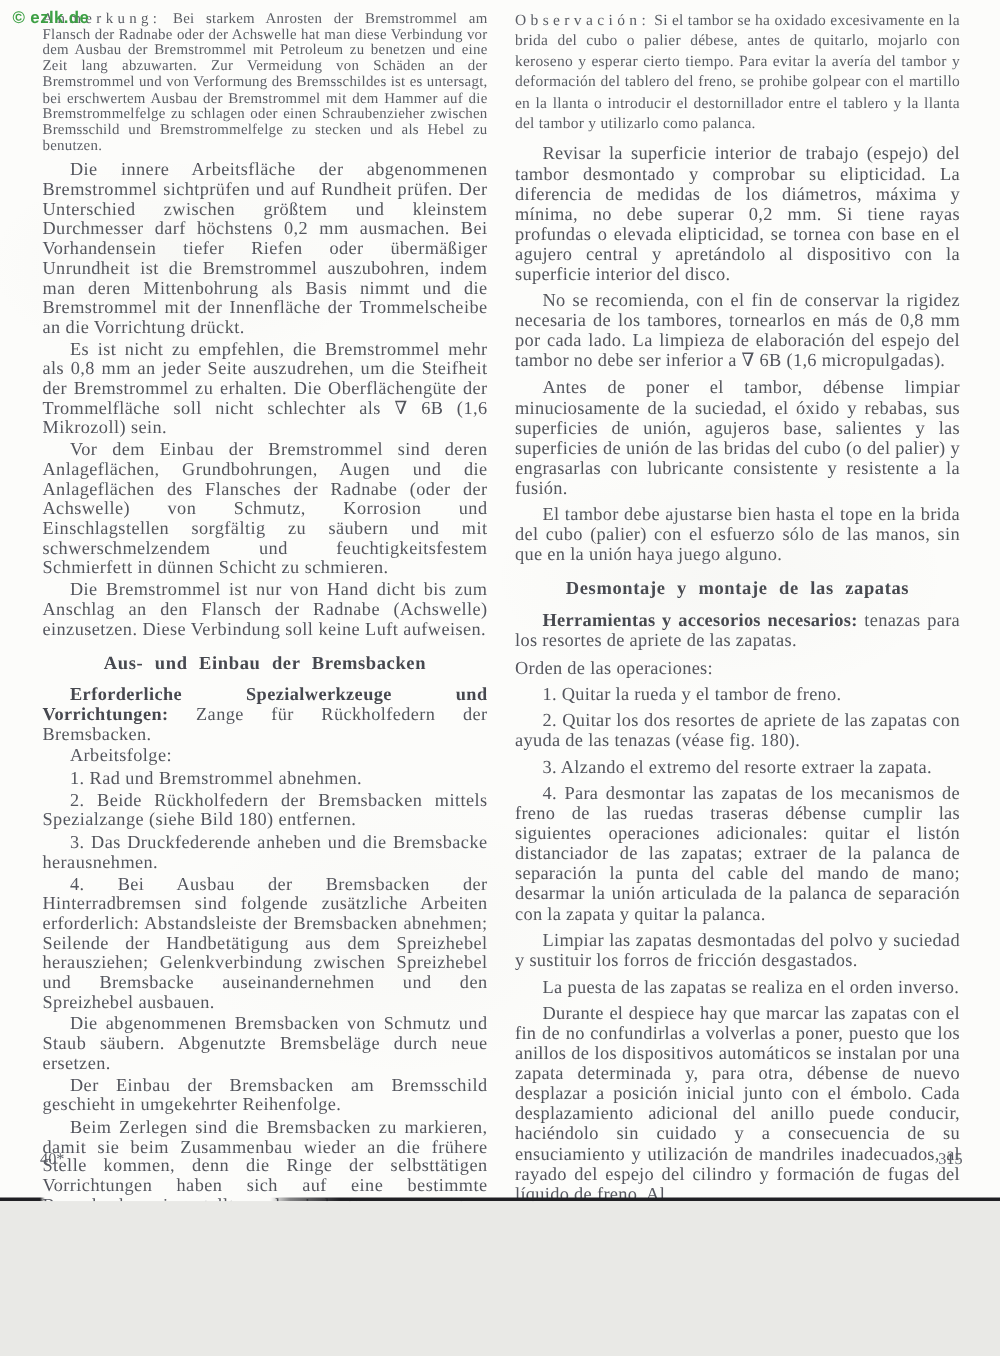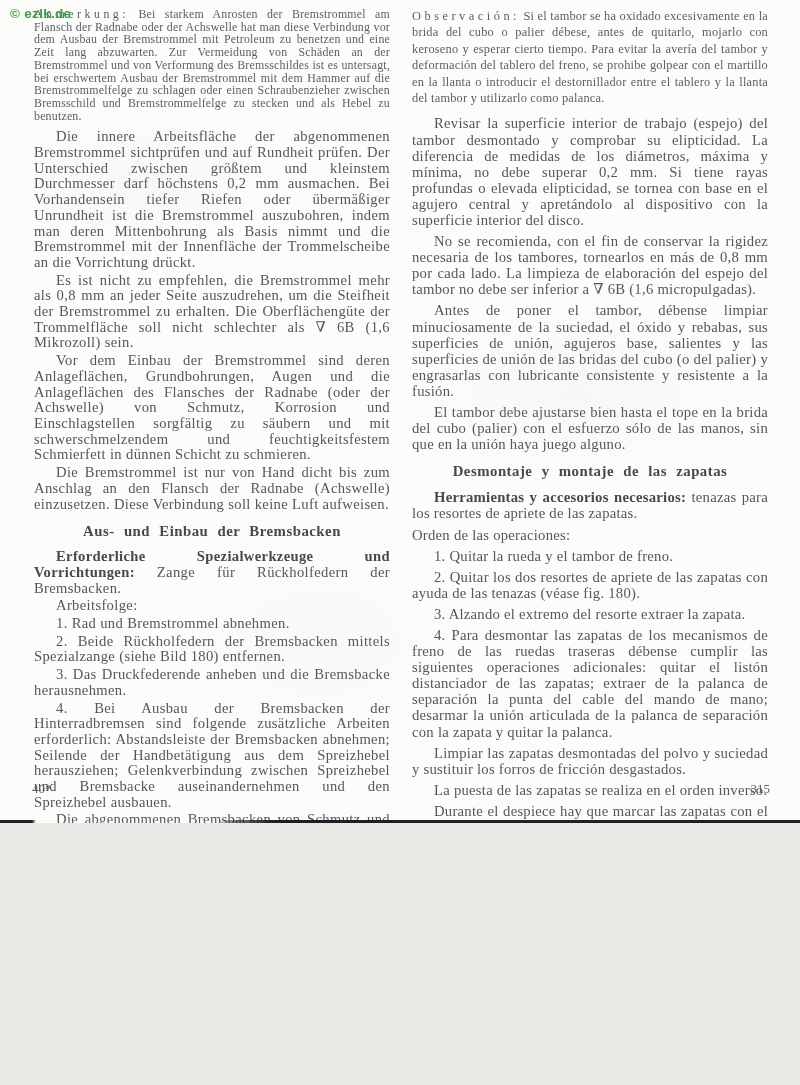--- a/index.html
+++ b/index.html
@@ -1,17 +1,17 @@
 <!DOCTYPE html>
 <html><head>
 <meta charset="utf-8">
 <style>
   html,body { margin:0; padding:0; background:#e9e9e6; }
   .page {
-    position:relative; width:800px; height:823px; margin:0 auto;
+    position:relative; width:800px; height:961px; margin:0 auto;
     background:#fcfcfa; overflow:hidden;
     font-family:"Liberation Serif", "DejaVu Serif", serif;
     color:#54565e;
   }
   .page::after{ 
     content:""; position:absolute; inset:0; pointer-events:none;
     background:
       radial-gradient(220px 120px at 18% 22%, rgba(160,160,152,0.05), transparent 70%),
       radial-gradient(260px 140px at 72% 48%, rgba(160,160,152,0.05), transparent 70%),
       radial-gradient(240px 160px at 40% 78%, rgba(160,160,152,0.04), transparent 70%);

